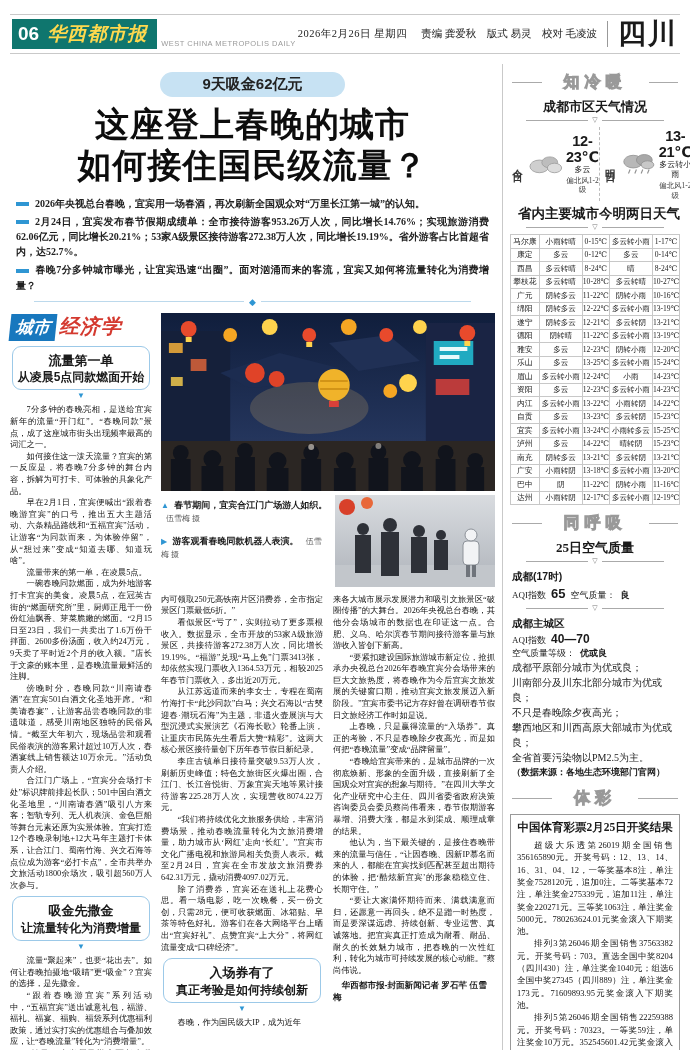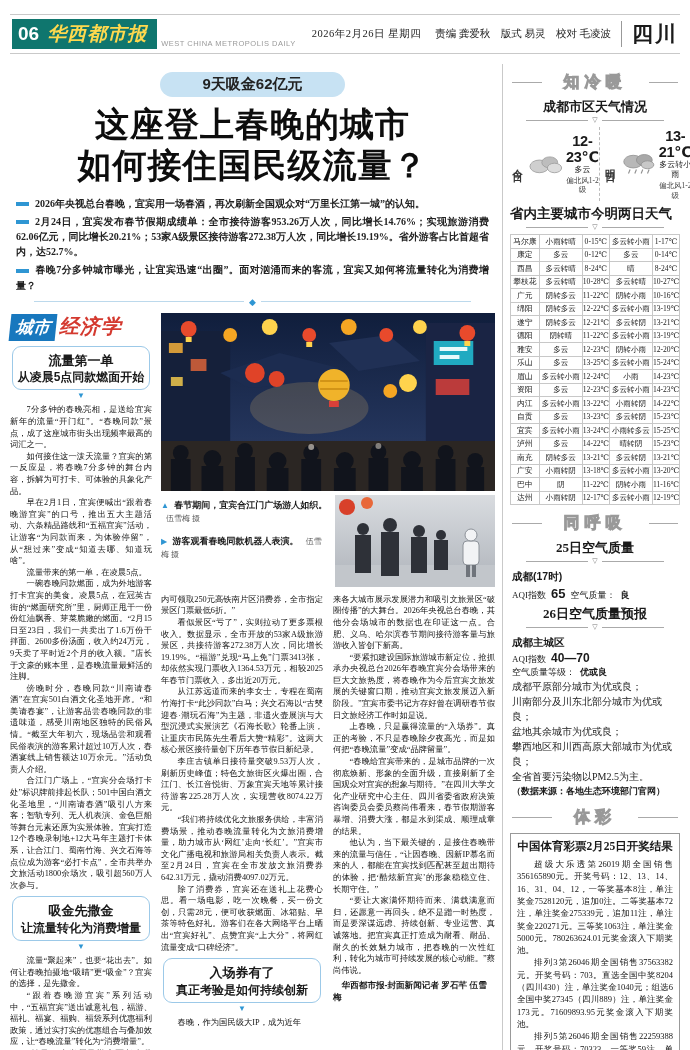--- a/index.html
+++ b/index.html
@@ -16,21 +16,21 @@
   
   .header-row { display:flex; align-items:center; height:38px; padding:2px 2px; }
   .masthead-box { background:#0f766e; display:flex; align-items:center; padding:2px 10px 2px 6px; height:30px; }
   .pageno { color:#fff; font-weight:900; font-size:19px; margin-right:8px; font-family:"Liberation Sans",sans-serif; }
   .masthead-cn { color:#ffd94e; font-weight:900; font-style:italic; font-size:19px; letter-spacing:1px; }
   .masthead-en { color:#9a9a9a; font-size:7.5px; margin-left:4px; align-self:flex-end; margin-bottom:3px; letter-spacing:.5px; font-family:"Liberation Sans",sans-serif; }
   .head-spacer { flex:1; }
   .dateline { font-size:10.5px; color:#222; letter-spacing:.5px; }
   .staffline { font-size:10.5px; color:#222; margin-left:14px; }
   .head-divider { width:1px; height:26px; background:#999; margin:0 10px; }
-  .region { font-size:21px; font-weight:700; letter-spacing:2px;font-family:Liberation Mono, monospace; }
+  .region { font-size:28px; font-weight:700; letter-spacing:2px;font-family:Liberation Mono, monospace; }
 
   
   .main { display:flex; margin-top:10px; }
   .article { width:492px; padding-right:7px; }
   .sidebar { width:178px; border-left:1px solid #c9c9c9; padding-left:7px; }
 
   .kicker { display:block; width:fit-content; margin:8px auto 7px; background:#c7e2f3;
     border-radius:14px; padding:3px 42px; font-size:15px; font-weight:700; color:#222; }
   .headline { text-align:center; font-size:34px; font-weight:900; line-height:1.2;
     letter-spacing:1px; color:#0d0d0d; }
@@ -83,21 +83,21 @@
   .cd-row { display:flex; margin:1px 0 4px; }
   .cd-block { flex:1; display:flex; align-items:center; gap:2px; padding:1px 0; }
   .cd-block.second { border-left:1px dashed #bbb; padding-left:3px; }
   .cd-label { writing-mode:vertical-lr; font-size:10.5px; font-weight:700; letter-spacing:3px; color:#333; }
   .cd-icon { width:38px; height:28px; flex:none; }
   .cd-info { flex:1; text-align:center; }
   .cd-temp { font-size:14.5px; font-weight:900; letter-spacing:-0.3px; }
   .cd-cond { font-size:8px; line-height:1.3; }
   .cd-wind { font-size:7.5px; color:#444; line-height:1.3; }
 
-  .province-title { font-size:13.5px; font-weight:900; text-align:left; margin-top:3px; }
+  .province-title { font-size:13.5px; font-weight:900; text-align:right; margin-top:3px; }
   table.weather { width:100%; border-collapse:collapse; table-layout:fixed; margin-top:2px; }
   table.weather td { border:1px solid #c8c8c8; text-align:center; font-size:7.6px; line-height:9.5px;
     padding:1.5px 0; white-space:nowrap; overflow:hidden; color:#222; }
   table.weather td.city { font-size:7.8px; }
   col.c-city{width:17%;} col.c-w{width:25.5%;} col.c-t{width:16%;}
 
   .aq-block { padding:1px 2px; }
   .aq-city { font-weight:800; font-size:10.5px; line-height:1.5; }
   .aq-line { font-size:9px; display:flex; align-items:baseline; gap:5px; line-height:1.4; }
   .aq-num { font-size:13px; font-weight:900; }
@@ -560,41 +560,40 @@
       <div class="aq-block">
         <div class="aq-city sans">成都(17时)</div>
         <div class="aq-line">
           <span>AQI指数</span>
           <span class="aq-num sans">65</span>
           <span>空气质量：</span>
           <span class="aq-strong sans">良</span>
         </div>
       </div>
 
-      <div class="sb-title">26日空气质量预报</div>
       <div class="tri-div">
         <span class="line"></span>
           <span class="tri">▽</span>
           <span class="line"></span>
       </div>
 
       <div class="aq-block">
         <div class="aq-city sans">成都主城区</div>
         <div class="f-aqi-line">
           <span>AQI指数</span>
           <span class="f-aqi sans">40—70</span>
         </div>
         <div class="f-aqi-line">
           <span>空气质量等级：</span>
           <span class="aq-strong sans">优或良</span>
         </div>
         <div class="f-lines">
             <p>成都平原部分城市为优或良；</p>
             <p>川南部分及川东北部分城市为优或良；</p>
-            <p>盆地其余城市为优或良；</p>
+            <p>不只是春晚除夕夜高光；</p>
             <p>攀西地区和川西高原大部城市为优或良；</p>
             <p>全省首要污染物以PM2.5为主。</p>
           </div>
         <div class="f-source sans">（数据来源：各地生态环境部门官网）</div>
       </div>
 
       <div class="sb-head">
         <span class="line"></span>
         <span class="t">体彩</span>
         <span class="line"></span>

